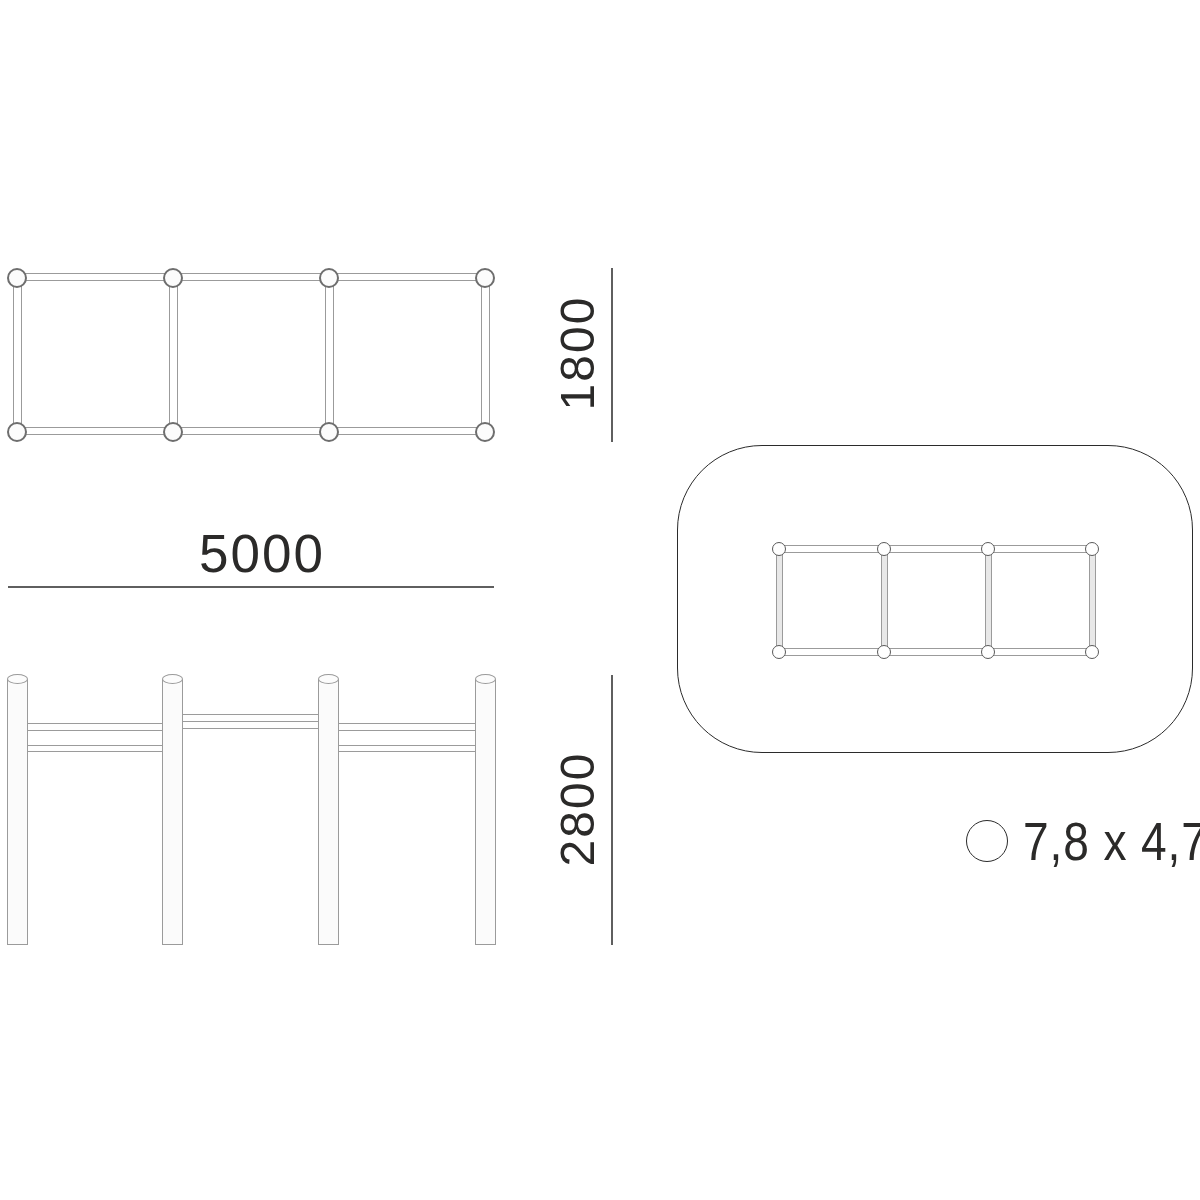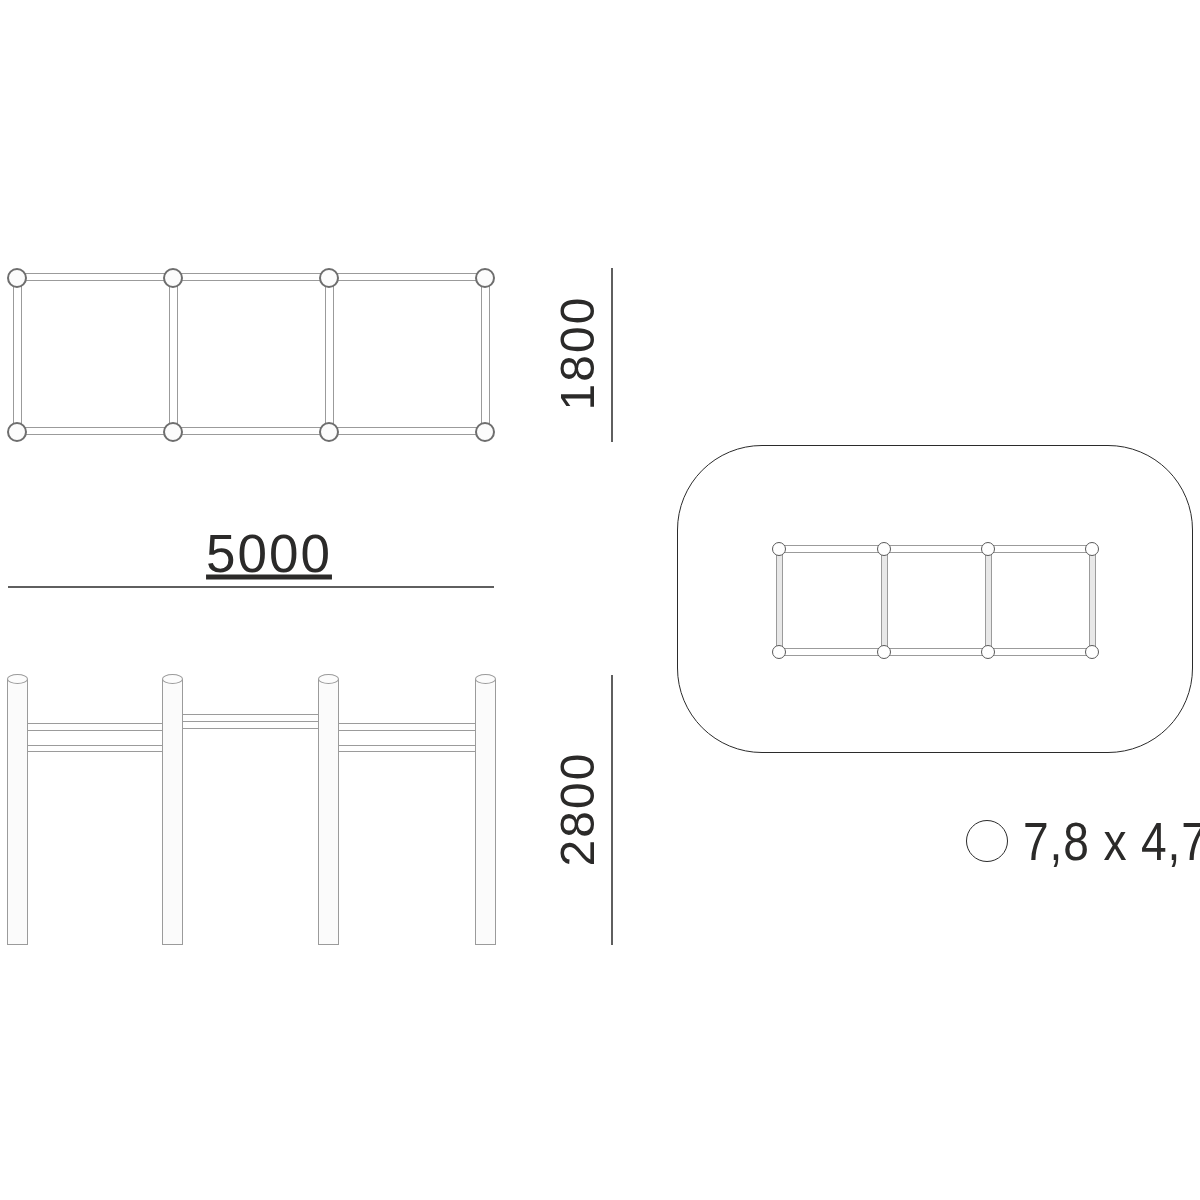--- a/index.html
+++ b/index.html
@@ -99,21 +99,21 @@
     <div class="pcircle" style="left:7px;   top:422px;"></div>
     <div class="pcircle" style="left:163px; top:422px;"></div>
     <div class="pcircle" style="left:319px; top:422px;"></div>
     <div class="pcircle" style="left:475px; top:422px;"></div>
   </div>
 
   <div class="dimline-v" style="left:611px; top:268px; height:174px;"></div>
   <div class="dim-label vertical" style="left:578px; top:353px;">1800</div>
 
   <div class="dimline-h" style="left:8px; top:586px; width:486px;"></div>
-  <div class="dim-label" style="left:269px; top:553px;text-decoration:underline;">5000</div>
+  <div class="dim-label" style="left:262px; top:553px;">5000</div>
 
   <div>
 
     <div class="bar" style="left:27px;  top:723px; width:136px; height:8px;"></div>
     <div class="bar" style="left:27px;  top:745px; width:136px; height:7px;"></div>
     <div class="bar" style="left:182px; top:714px; width:137px; height:8px;"></div>
     <div class="bar" style="left:182px; top:721px; width:137px; height:8px;"></div>
     <div class="bar" style="left:338px; top:723px; width:138px; height:8px;"></div>
     <div class="bar" style="left:338px; top:745px; width:138px; height:7px;"></div>
 

